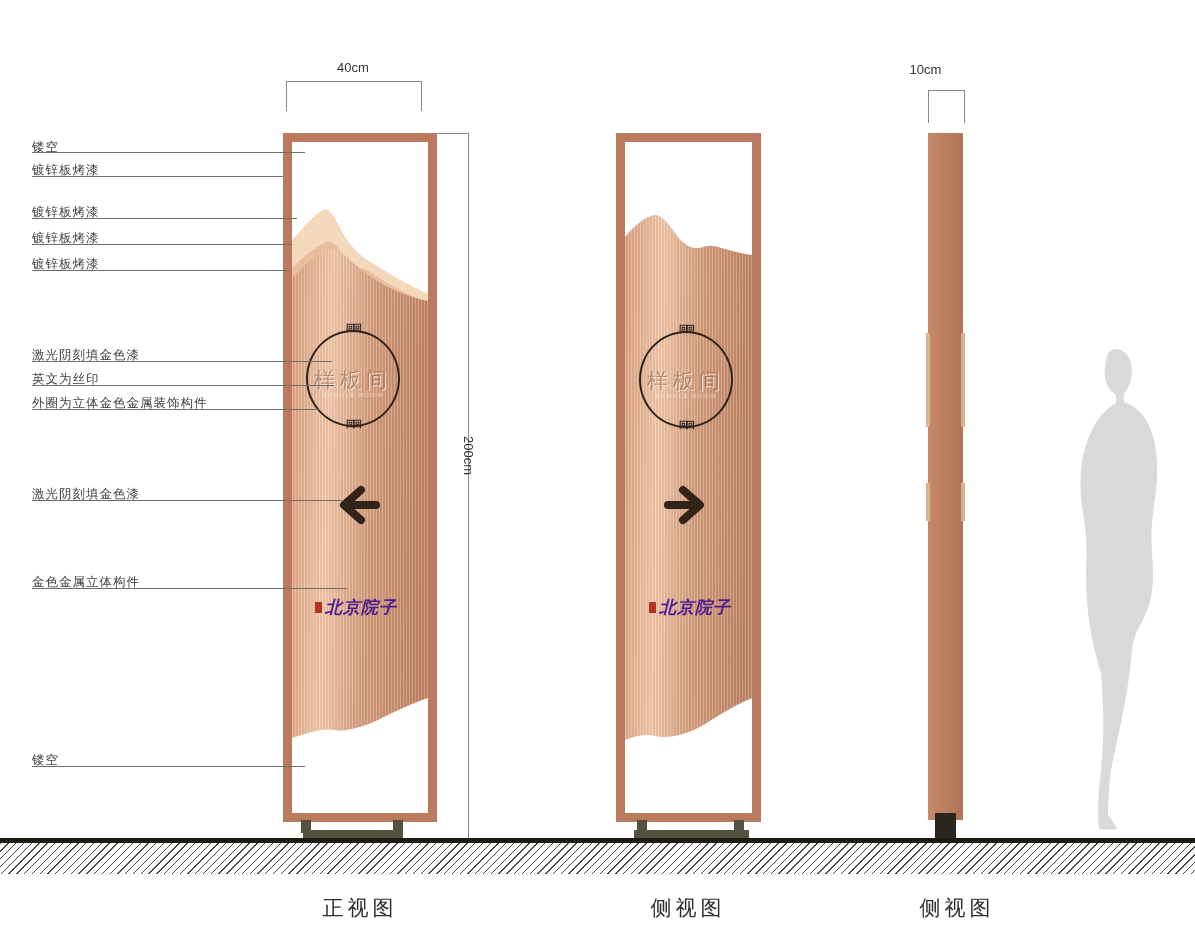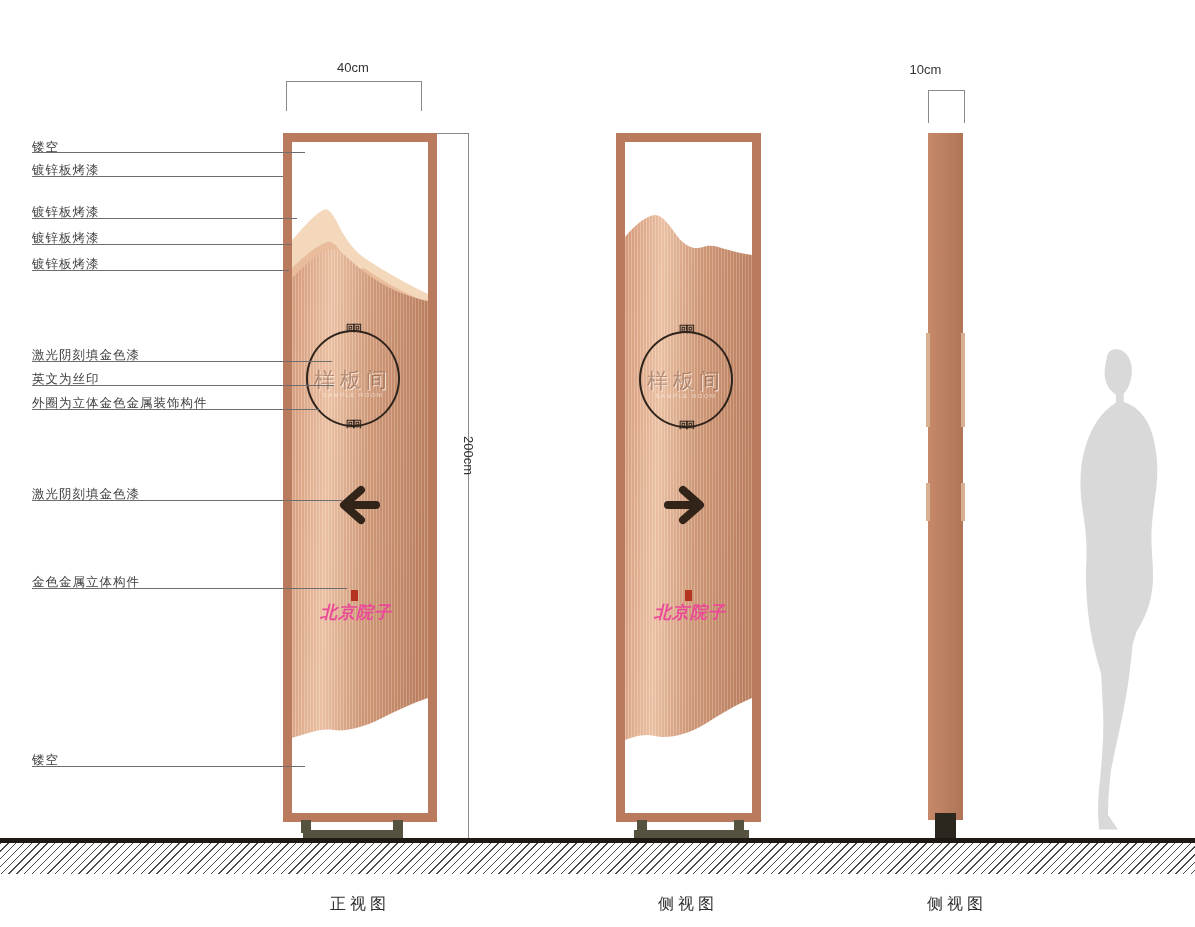--- a/index.html
+++ b/index.html
@@ -15,25 +15,25 @@
   .interior{position:absolute;left:0;top:0;width:100%;height:100%;overflow:hidden;}
   .circle-emblem{position:absolute;border:2.5px solid #2f241c;border-radius:50%;box-sizing:border-box;}
   .ornament{position:absolute;font-size:9px;line-height:9px;color:#2f241c;letter-spacing:-2px;
             text-align:center;font-weight:bold;}
   .circle-title{position:absolute;text-align:center;font-size:21px;letter-spacing:5px;
                 color:rgba(122,76,56,0.5);text-shadow:1px 1px 0 rgba(255,238,224,0.8);}
   .eng-caption{position:absolute;text-align:center;font-size:6px;letter-spacing:1.5px;
                color:rgba(255,248,240,0.6);}
   .brand{position:absolute;display:flex;align-items:center;justify-content:center;
          font-family:"DejaVu Serif","Liberation Serif",serif;font-weight:bold;font-style:italic;
-         font-size:17px;letter-spacing:1px;color:#ec4899;white-space:nowrap;flex-direction:column;}
+         font-size:17px;letter-spacing:1px;color:#4c1d95;white-space:nowrap;}
   .seal{display:inline-block;width:7px;height:11px;background:#b5341f;margin-right:3px;flex:0 0 auto;}
   .base-post{position:absolute;width:10px;height:13px;background:#55523f;}
   .base-plate{position:absolute;height:8px;background:#55523f;}
-  .view-label{position:absolute;font-size:16px;letter-spacing:4px;color:#2e2e2e;text-align:center;width:110px;}
+  .view-label{position:absolute;font-size:21px;letter-spacing:4px;color:#2e2e2e;text-align:center;width:110px;}
   .ground-line{position:absolute;left:0;top:838px;width:1195px;height:5px;background:#1e1913;}
   .ground-hatch{position:absolute;left:0;top:843px;width:1195px;height:31px;
     background:repeating-linear-gradient(135deg,#4a4a4a 0,#4a4a4a 1px,transparent 1px,transparent 5.5px);}
   .edge-strip{position:absolute;width:4px;background:#d8b192;}
   .rot90{transform:rotate(90deg);transform-origin:center;}
 </style>
 </head>
 <body>
 
 <div id="canvas">

